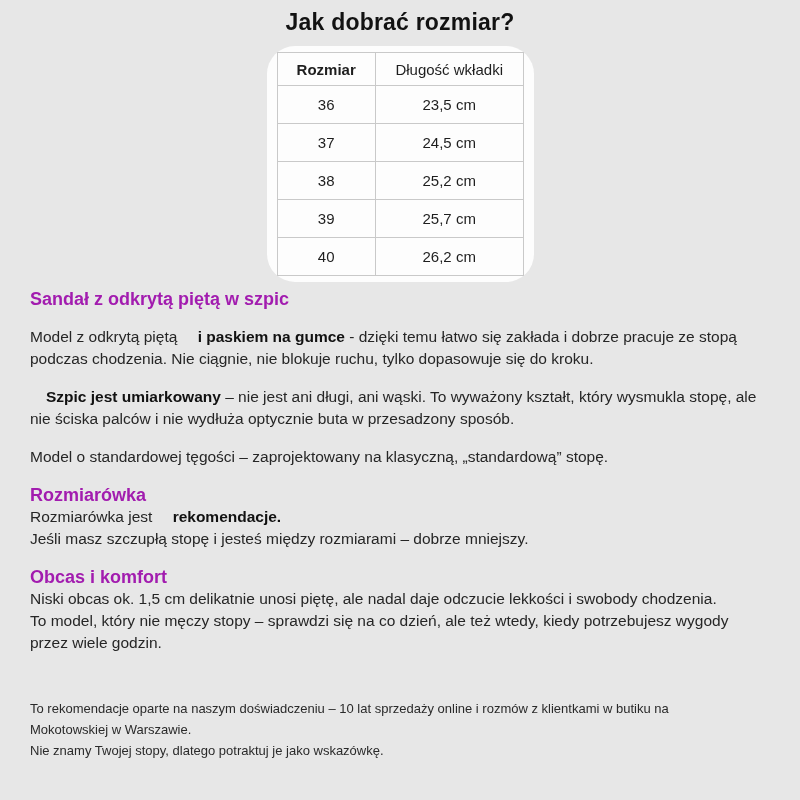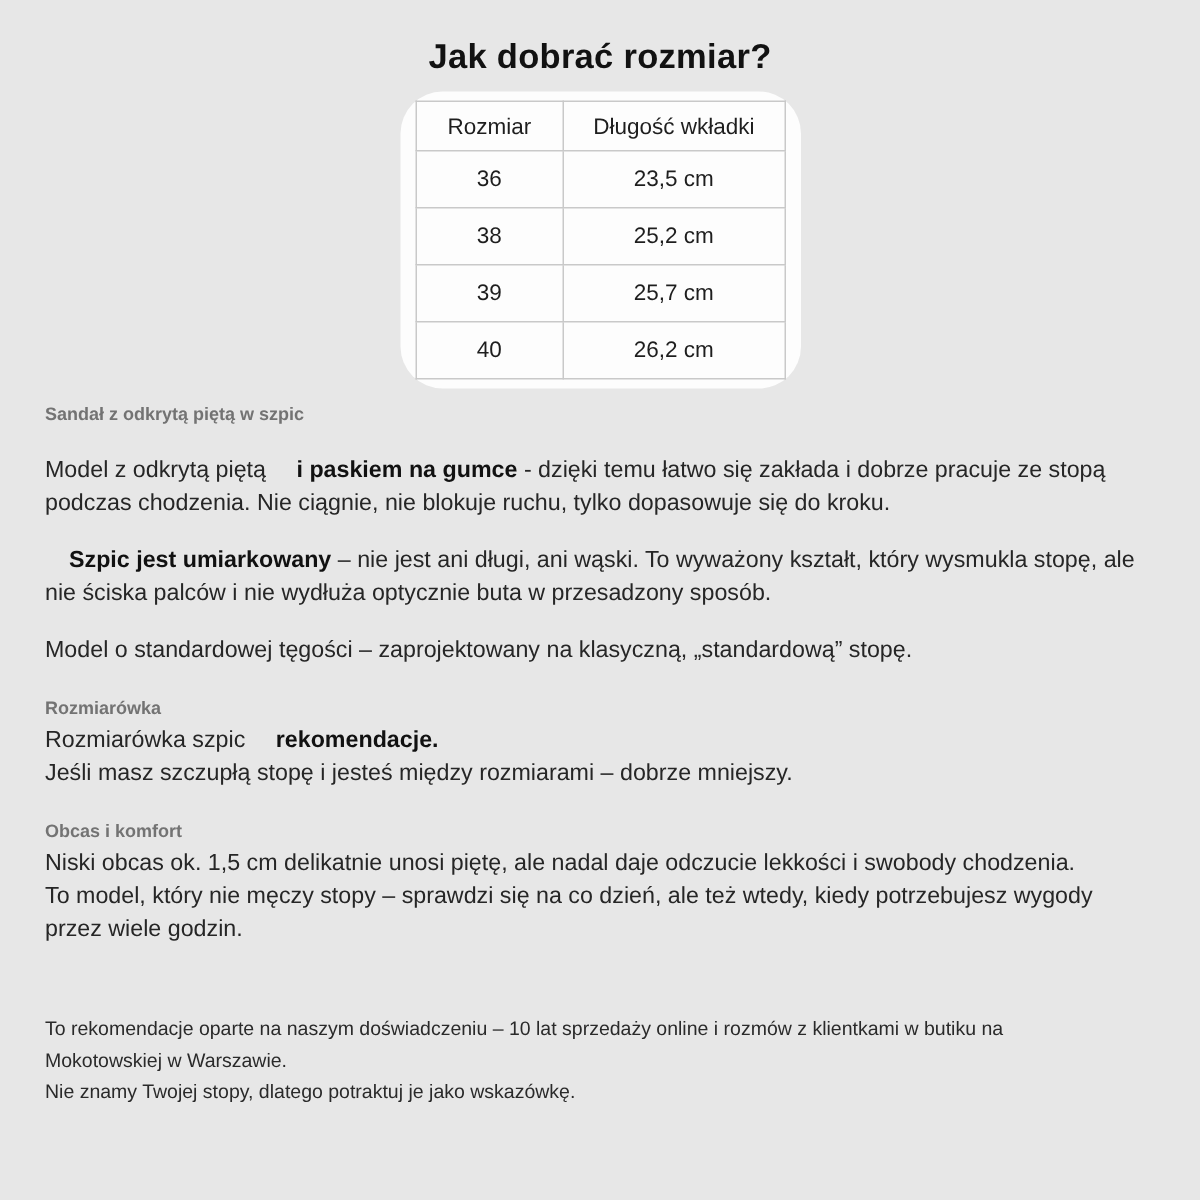--- a/index.html
+++ b/index.html
@@ -9,21 +9,21 @@
   body {
     width: 800px;
     height: 800px;
     background: #e7e7e7;
     font-family: "Liberation Sans", sans-serif;
     color: #262626;
     overflow: hidden;
   }
   .page-title {
     margin: 0 0 10px 0;
-    padding-top: 24px;
+    padding-top: 9px;
     text-align: center;
     font-size: 23px;
     font-weight: 700;
     color: #121212;
     letter-spacing: 0.2px;
   }
   .size-card {
     width: 247px;
     margin: 0 auto;
     background: #fdfdfd;
@@ -37,31 +37,31 @@
     color: #1e1e1e;
   }
   .size-table th,
   .size-table td {
     border: 1px solid #c9c9c9;
     font-weight: 400;
     font-size: 15px;
   }
   .size-table th { height: 30px; }
   .size-table td { height: 35px; }
-  .size-table .col-size { width: 40%; }
+  .size-table .col-size { width: 40%; font-weight: bold; }
   .content {
     padding: 6px 30px 0 30px;
     font-size: 15.5px;
     line-height: 22px;
   }
   .block { margin: 0 0 16px 0; }
   .section-heading {
-    font-size: 12px;
+    font-size: 18px;
     font-weight: 700;
-    color: #737373;
+    color: #a21caf;
   }
   .bold { font-weight: 700; color: #111111; padding-left: 16px; }
   .footer-note {
     margin-top: 24px;
     font-size: 13px;
     line-height: 21px;
     color: #2a2a2a;
   }
   .footer-note .wrap-narrow { max-width: 705px; margin-top: 44px; }
 </style>
@@ -77,20 +77,24 @@
         <th class="col-size">Rozmiar</th>
         <th>Długość wkładki</th>
       </tr>
     </thead>
     <tbody>
       <tr>
         <td>36</td>
         <td>23,5 cm</td>
       </tr>
       <tr>
+        <td>37</td>
+        <td>24,5 cm</td>
+      </tr>
+      <tr>
         <td>38</td>
         <td>25,2 cm</td>
       </tr>
       <tr>
         <td>39</td>
         <td>25,7 cm</td>
       </tr>
       <tr>
         <td>40</td>
         <td>26,2 cm</td>
@@ -104,21 +108,21 @@
   <div class="block section-heading">Sandał z odkrytą piętą w szpic</div>
 
   <p class="block"><span>Model z odkrytą piętą </span><span class="bold">i paskiem na gumce</span><span> - dzięki temu łatwo się zakłada i dobrze pracuje ze stopą podczas chodzenia. Nie ciągnie, nie blokuje ruchu, tylko dopasowuje się do kroku.</span></p>
 
   <p class="block"><span class="bold">Szpic jest umiarkowany</span><span> – nie jest ani długi, ani wąski. To wyważony kształt, który wysmukla stopę, ale nie ściska palców i nie wydłuża optycznie buta w przesadzony sposób.</span></p>
 
   <p class="block">Model o standardowej tęgości – zaprojektowany na klasyczną, „standardową” stopę.</p>
 
   <div class="block">
     <div class="section-heading">Rozmiarówka</div>
-    <div><span>Rozmiarówka szpic </span><span class="bold">rekomendacje.</span></div>
+    <div><span>Rozmiarówka jest </span><span class="bold">rekomendacje.</span></div>
     <div>Jeśli masz szczupłą stopę i jesteś między rozmiarami – dobrze mniejszy.</div>
   </div>
 
   <div class="block">
     <div class="section-heading">Obcas i komfort</div>
     <div>Niski obcas ok. 1,5 cm delikatnie unosi piętę, ale nadal daje odczucie lekkości i swobody chodzenia.</div>
     <div>To model, który nie męczy stopy – sprawdzi się na co dzień, ale też wtedy, kiedy potrzebujesz wygody przez wiele godzin.</div>
   </div>
 
   <div class="footer-note">

